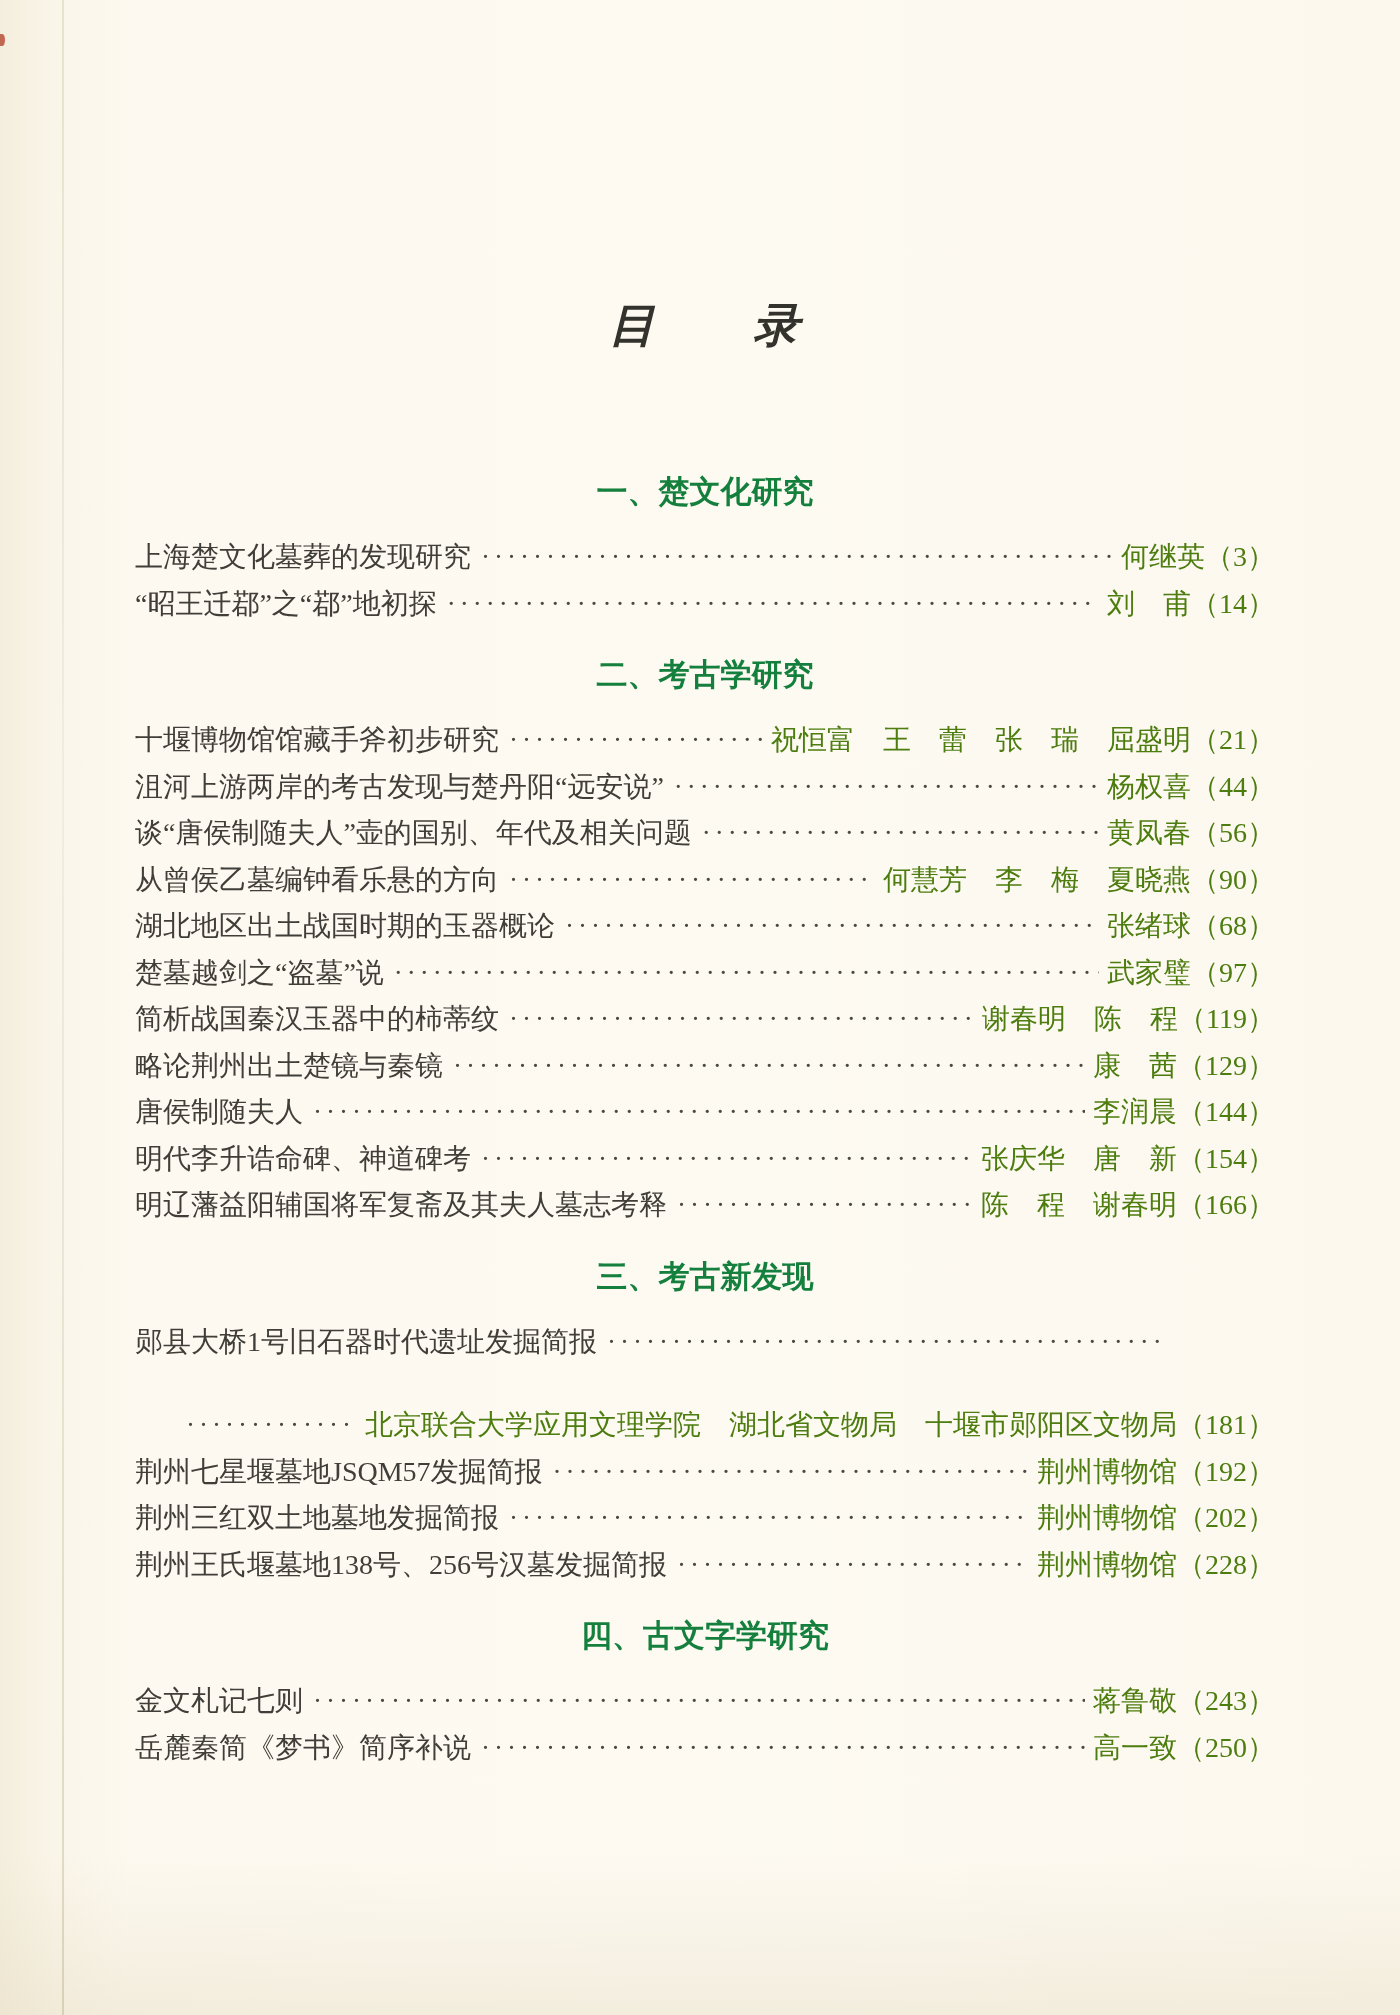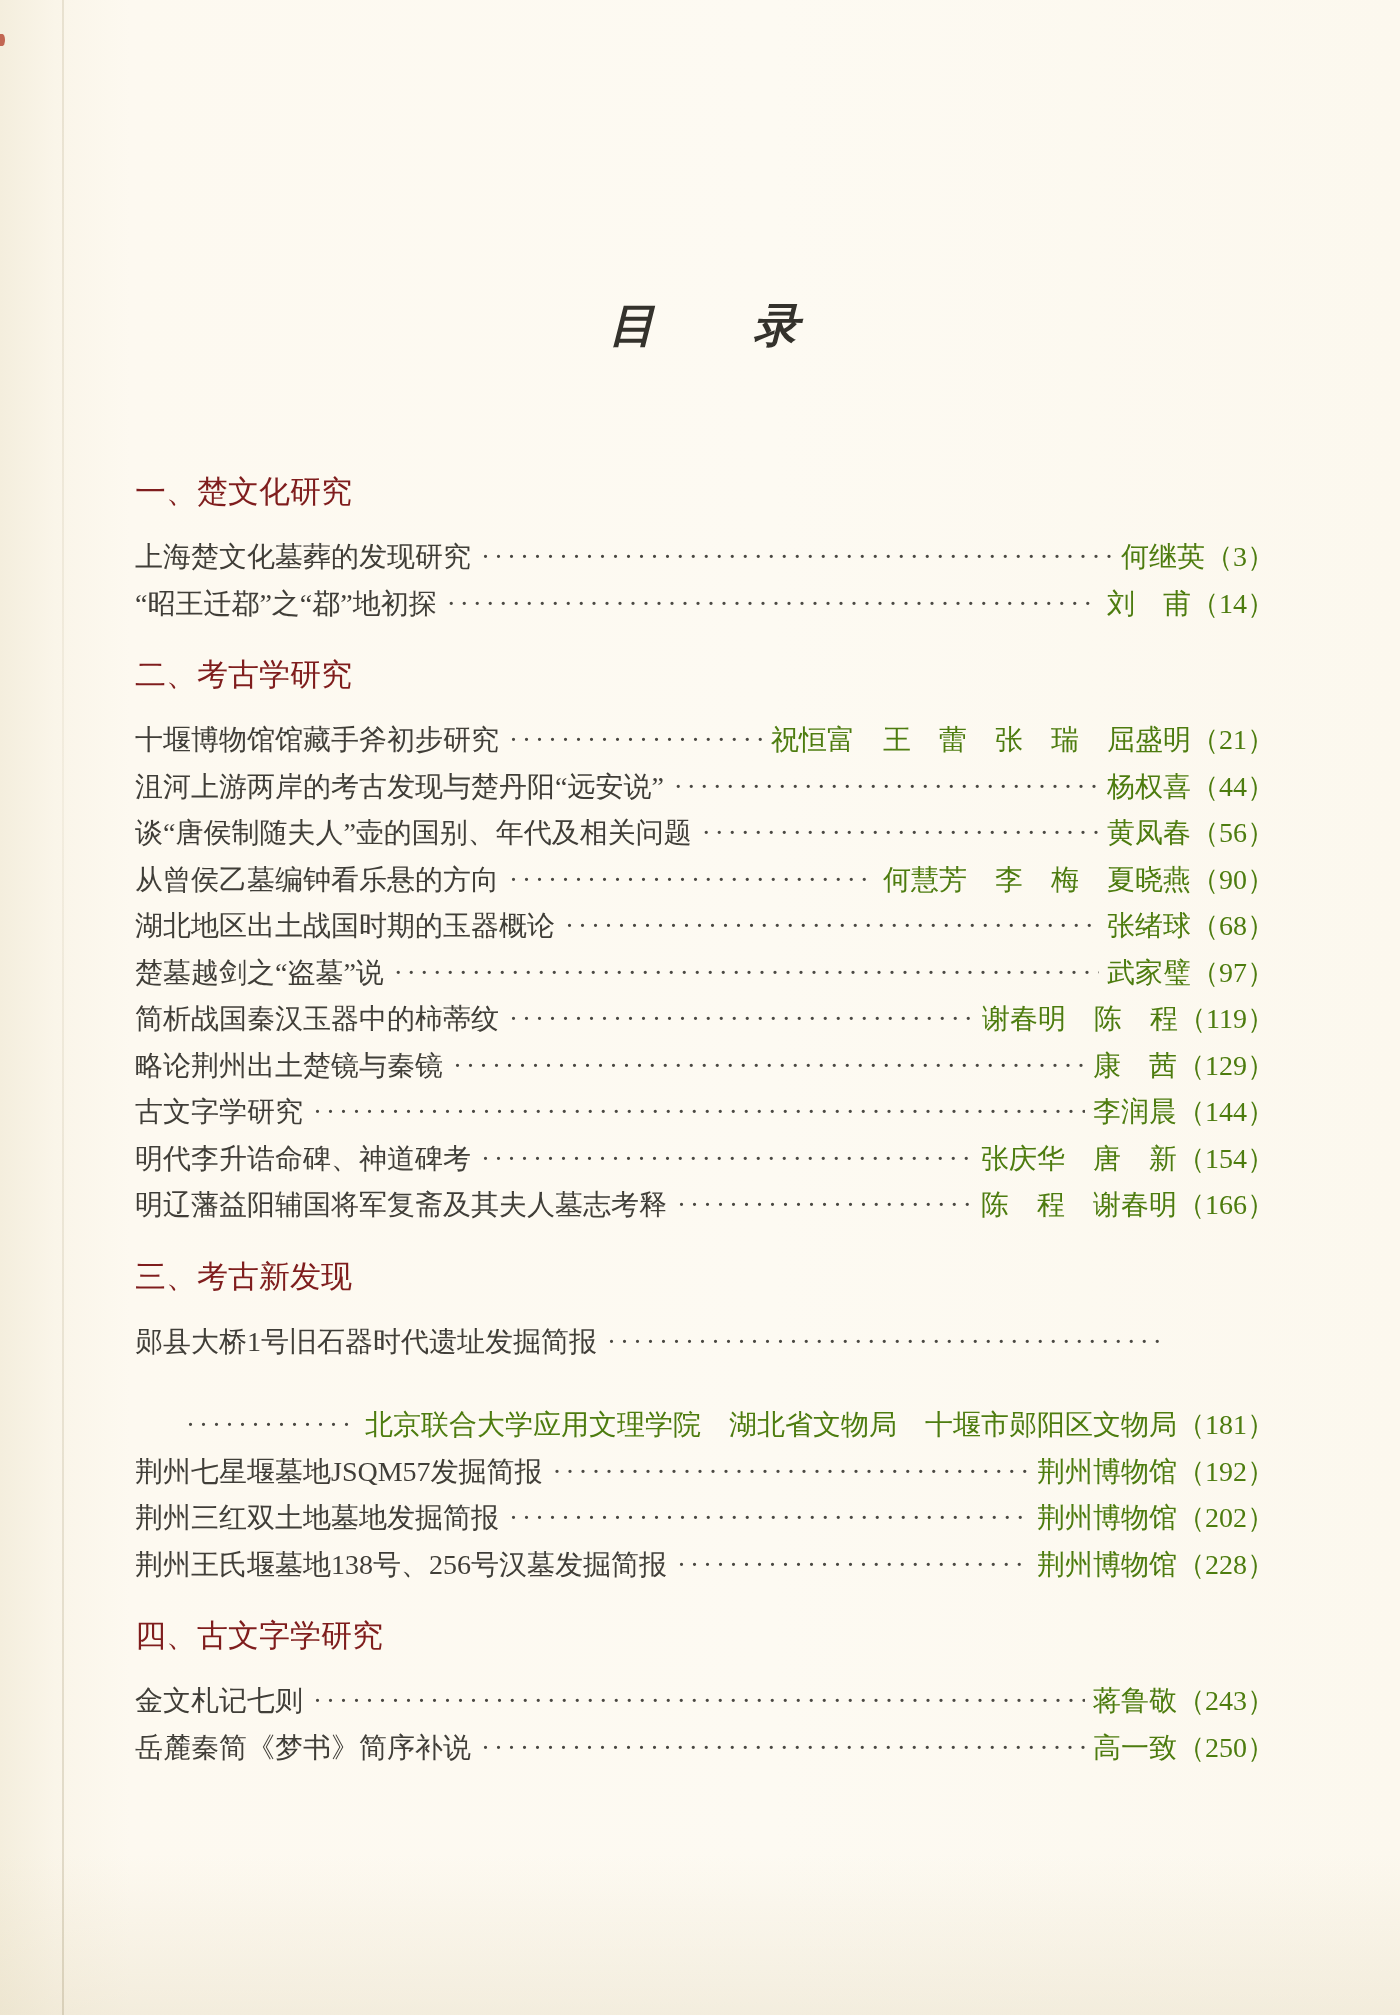--- a/index.html
+++ b/index.html
@@ -34,24 +34,24 @@
       text-align: center;
       font-size: 46px;
       font-weight: 700;
       color: #34322c;
       line-height: 52px;
       margin: 0 0 118px 0;
       letter-spacing: 2px;
       font-style: italic;
     }
     .section-heading {
-      text-align: left;
+      text-align: center;
       font-size: 31px;
-      font-weight: 400;
-      color: #7f1d1d;
+      font-weight: 700;
+      color: #15803d;
       line-height: 44px;
       margin: 26px 0 20px 0;
     }
     .entry {
       display: flex;
       align-items: baseline;
       font-size: 28px;
       line-height: 45.5px;
       white-space: nowrap;
     }
@@ -136,21 +136,21 @@
       <span class="entry-title">简析战国秦汉玉器中的柿蒂纹</span>
       <span class="dots"></span>
       <span class="entry-ref"><span>谢春明　陈　程</span><span>（119）</span></span>
     </div>
     <div class="entry">
       <span class="entry-title">略论荆州出土楚镜与秦镜</span>
       <span class="dots"></span>
       <span class="entry-ref"><span>康　茜</span><span>（129）</span></span>
     </div>
     <div class="entry">
-      <span class="entry-title">古文字学研究</span>
+      <span class="entry-title">唐侯制随夫人</span>
       <span class="dots"></span>
       <span class="entry-ref"><span>李润晨</span><span>（144）</span></span>
     </div>
     <div class="entry">
       <span class="entry-title">明代李升诰命碑、神道碑考</span>
       <span class="dots"></span>
       <span class="entry-ref"><span>张庆华　唐　新</span><span>（154）</span></span>
     </div>
     <div class="entry">
       <span class="entry-title">明辽藩益阳辅国将军复斋及其夫人墓志考释</span>

